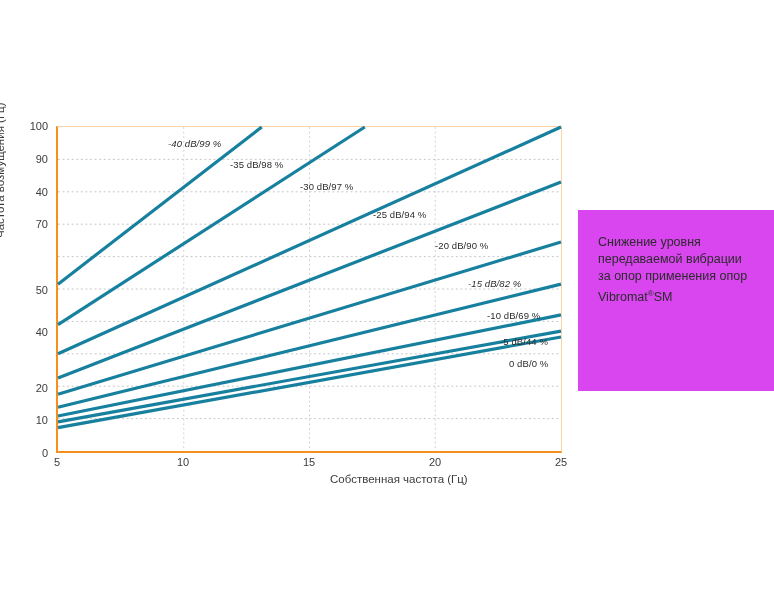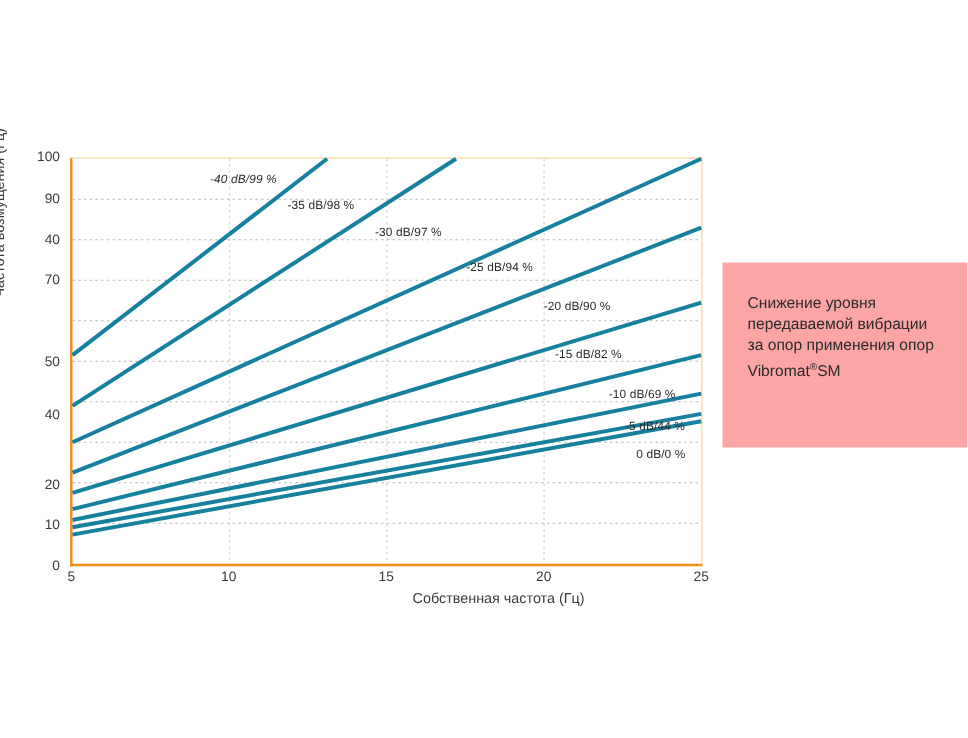--- a/index.html
+++ b/index.html
@@ -51,22 +51,22 @@
     font-size:9.5px;
     color:#2b2b2b;
     white-space:nowrap;
     letter-spacing:.1px;
   }
 
   
   #side-panel{
     position:absolute;
     left:578px;top:210px;
-    width:196px;height:148px;
-    background:#fca5a5;
+    width:196px;height:181px;
+    background:#d946ef;
   }
   #side-panel-text{
     position:absolute;
     left:20px;top:24px;
     width:165px;
     font-size:12.5px;
     line-height:17px;
     color:#2b2b2b;
   }
   #side-panel-text .ln{display:block;}
@@ -131,21 +131,21 @@
             <line x1="0" y1="303.456" x2="506" y2="211.896" stroke="#17809F" stroke-width="3.2" stroke-linecap="butt"></line>
           </g>
       </svg>
     </div>
 
     <div class="series-label" style="left: 168px; top: 138px; font-style: italic;">-40 dB/99 %</div>
     <div class="series-label" style="left: 230px; top: 159px;">-35 dB/98 %</div>
     <div class="series-label" style="left: 300px; top: 181px;">-30 dB/97 %</div>
     <div class="series-label" style="left: 373px; top: 209px;">-25 dB/94 %</div>
     <div class="series-label" style="left: 435px; top: 240px;">-20 dB/90 %</div>
-    <div class="series-label" style="left: 444px; top: 278px;">-15 dB/82 %</div>
+    <div class="series-label" style="left: 468px; top: 278px; font-style: italic;">-15 dB/82 %</div>
     <div class="series-label" style="left: 487px; top: 310px;">-10 dB/69 %</div>
     <div class="series-label" style="left: 500px; top: 336px;">-5 dB/44 %</div>
     <div class="series-label" style="left: 509px; top: 358px;">0 dB/0 %</div>
   </div>
 
   <div id="side-panel">
     <div id="side-panel-text">
       <span class="ln">Снижение уровня</span>
       <span class="ln">передаваемой вибрации</span>
       <span class="ln">за опор применения опор</span>

